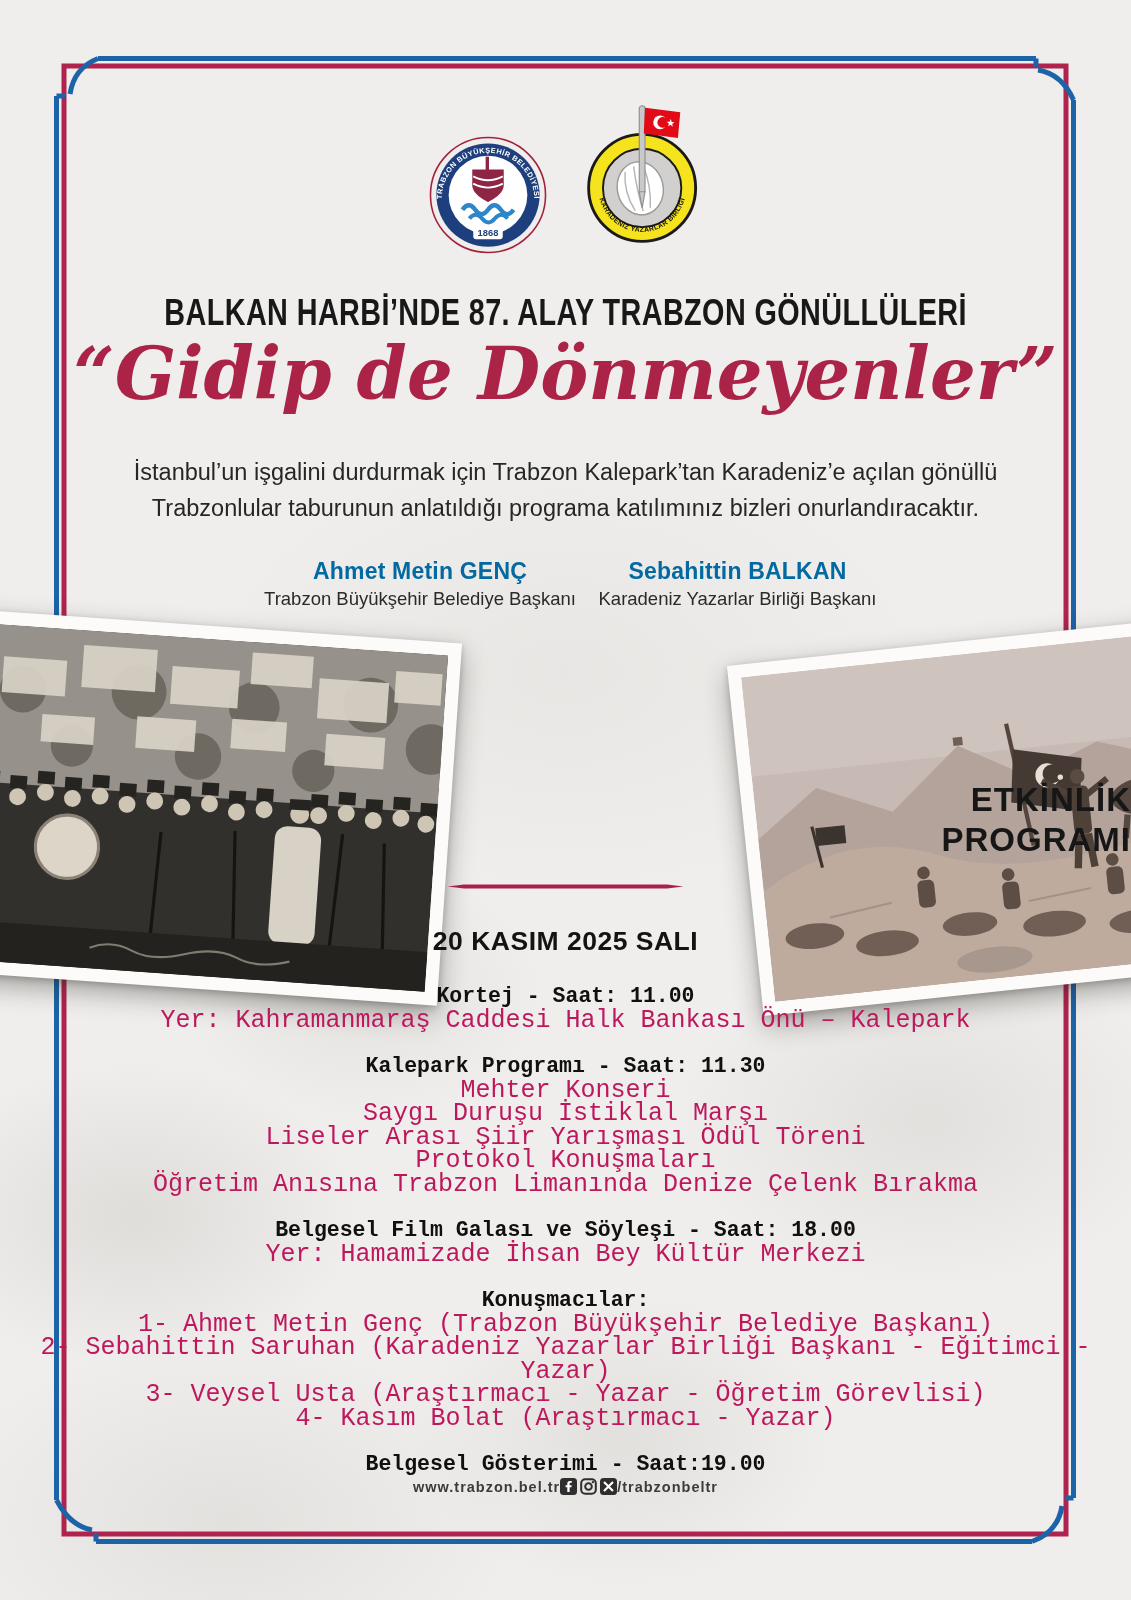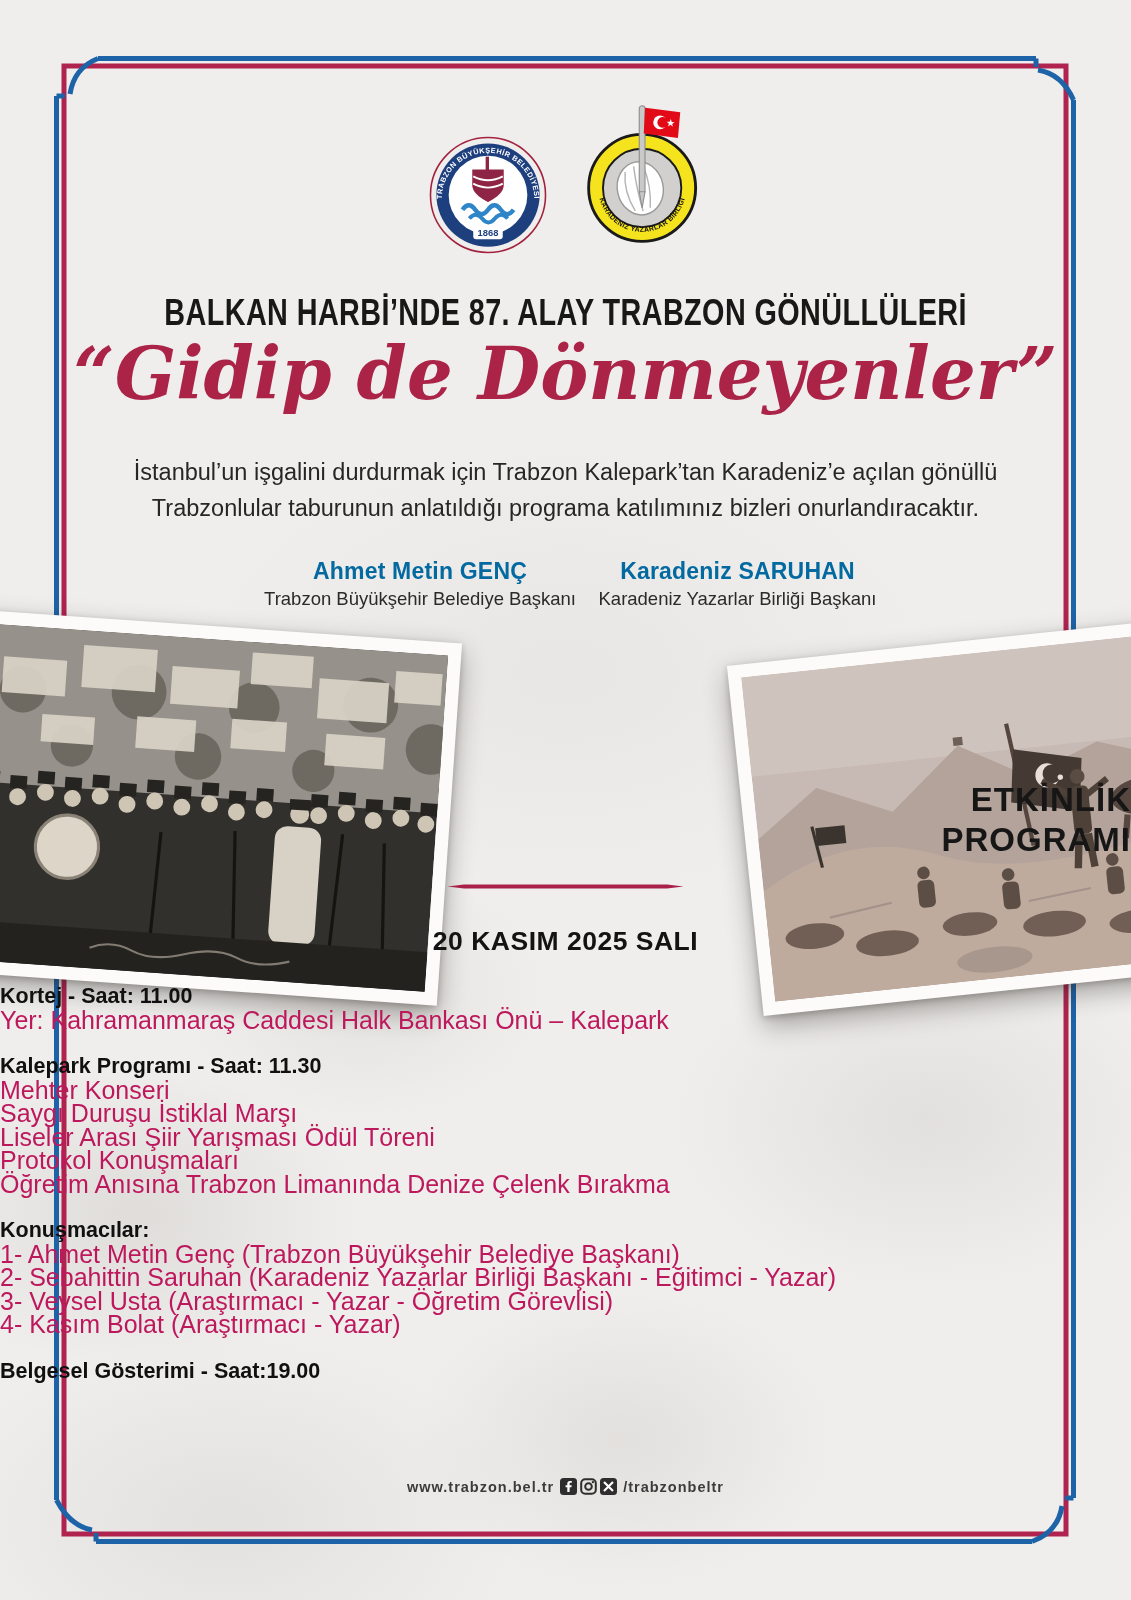--- a/index.html
+++ b/index.html
@@ -42,27 +42,27 @@
   .photo-left{left:-40px;top:626px;width:464px;transform:rotate(4deg);}
   .photo-right{left:744px;top:640px;width:452px;transform:rotate(-6deg);}
   .photo svg{display:block;width:100%;}
   .event-heading{position:absolute;top:780px;left:0;width:100%;text-align:right;z-index:4;
     font-size:33px;line-height:40px;font-weight:bold;letter-spacing:1px;color:#161616;}
   .divider{position:absolute;top:884px;left:50%;transform:translateX(-50%);z-index:4;
     width:236px;height:5px;background:#a92148;
     clip-path:polygon(0 50%,7% 10%,93% 10%,100% 50%,93% 90%,7% 90%);}
   .date-line{position:absolute;top:926px;left:0;width:100%;text-align:center;z-index:4;
     font-size:26.5px;font-weight:bold;letter-spacing:.5px;color:#131313;}
-  .program{position:absolute;top:985px;left:0;width:100%;text-align:left;z-index:4;}
+  .program{position:absolute;top:985px;left:0;width:100%;text-align:center;z-index:4;font-family:Liberation Mono, monospace;}
   .program .sect{margin-bottom:23px;}
   .program .line{font-size:25px;line-height:23.5px;color:#be185d;}
   .program .line.bold{font-weight:bold;font-size:21.5px;color:#101010;}
   .footer{position:absolute;top:1478px;left:0;width:100%;z-index:4;text-align:center;
     font-size:14.5px;font-weight:bold;letter-spacing:1px;color:#3b3b3b;}
-  .footer .inner{display:inline-flex;align-items:center;gap:6px;}
+  .footer .inner{display:inline-flex;align-items:center;}
   .footer svg{display:block;}
   .icon-strip{display:inline-flex;align-items:center;gap:3px;}
 </style>
 </head>
 <body>
 
 <div class="poster">
 
   <svg class="frame-svg" viewBox="0 0 1131 1600" aria-hidden="true">
     <rect x="64" y="66" width="1002" height="1468" fill="none" stroke="#b0234f" stroke-width="5"></rect>
@@ -131,21 +131,21 @@
     <div>İstanbul’un işgalini durdurmak için Trabzon Kalepark’tan Karadeniz’e açılan gönüllü</div>
     <div>Trabzonlular taburunun anlatıldığı programa katılımınız bizleri onurlandıracaktır.</div>
   </div>
 
   <div class="officials">
     <div class="official left">
       <div class="name">Ahmet Metin GENÇ</div>
       <div class="role">Trabzon Büyükşehir Belediye Başkanı</div>
     </div>
     <div class="official right">
-      <div class="name">Karadeniz SARUHAN</div>
+      <div class="name">Sebahittin BALKAN</div>
       <div class="role">Karadeniz Yazarlar Birliği Başkanı</div>
     </div>
   </div>
 
   <div class="photo photo-left">
     <svg viewBox="0 0 440 320">
       <rect width="440" height="320" fill="#31302c"></rect>
       <rect width="440" height="150" fill="#96918a"></rect>
       <g fill="#6e6a62">
         <circle cx="40" cy="60" r="22"></circle>
@@ -290,20 +290,24 @@
       </div>
       <div class="sect">
         <div class="line bold">Kalepark Programı - Saat: 11.30</div>
         <div class="line">Mehter Konseri</div>
         <div class="line">Saygı Duruşu İstiklal Marşı</div>
         <div class="line">Liseler Arası Şiir Yarışması Ödül Töreni</div>
         <div class="line">Protokol Konuşmaları</div>
         <div class="line">Öğretim Anısına Trabzon Limanında Denize Çelenk Bırakma</div>
       </div>
       <div class="sect">
+        <div class="line bold">Belgesel Film Galası ve Söyleşi - Saat: 18.00</div>
+        <div class="line">Yer: Hamamizade İhsan Bey Kültür Merkezi</div>
+      </div>
+      <div class="sect">
         <div class="line bold">Konuşmacılar:</div>
         <div class="line">1- Ahmet Metin Genç (Trabzon Büyükşehir Belediye Başkanı)</div>
         <div class="line">2- Sebahittin Saruhan (Karadeniz Yazarlar Birliği Başkanı - Eğitimci - Yazar)</div>
         <div class="line">3- Veysel Usta (Araştırmacı - Yazar - Öğretim Görevlisi)</div>
         <div class="line">4- Kasım Bolat (Araştırmacı - Yazar)</div>
       </div>
       <div class="sect">
         <div class="line bold">Belgesel Gösterimi - Saat:19.00</div>
       </div>
     </div>

